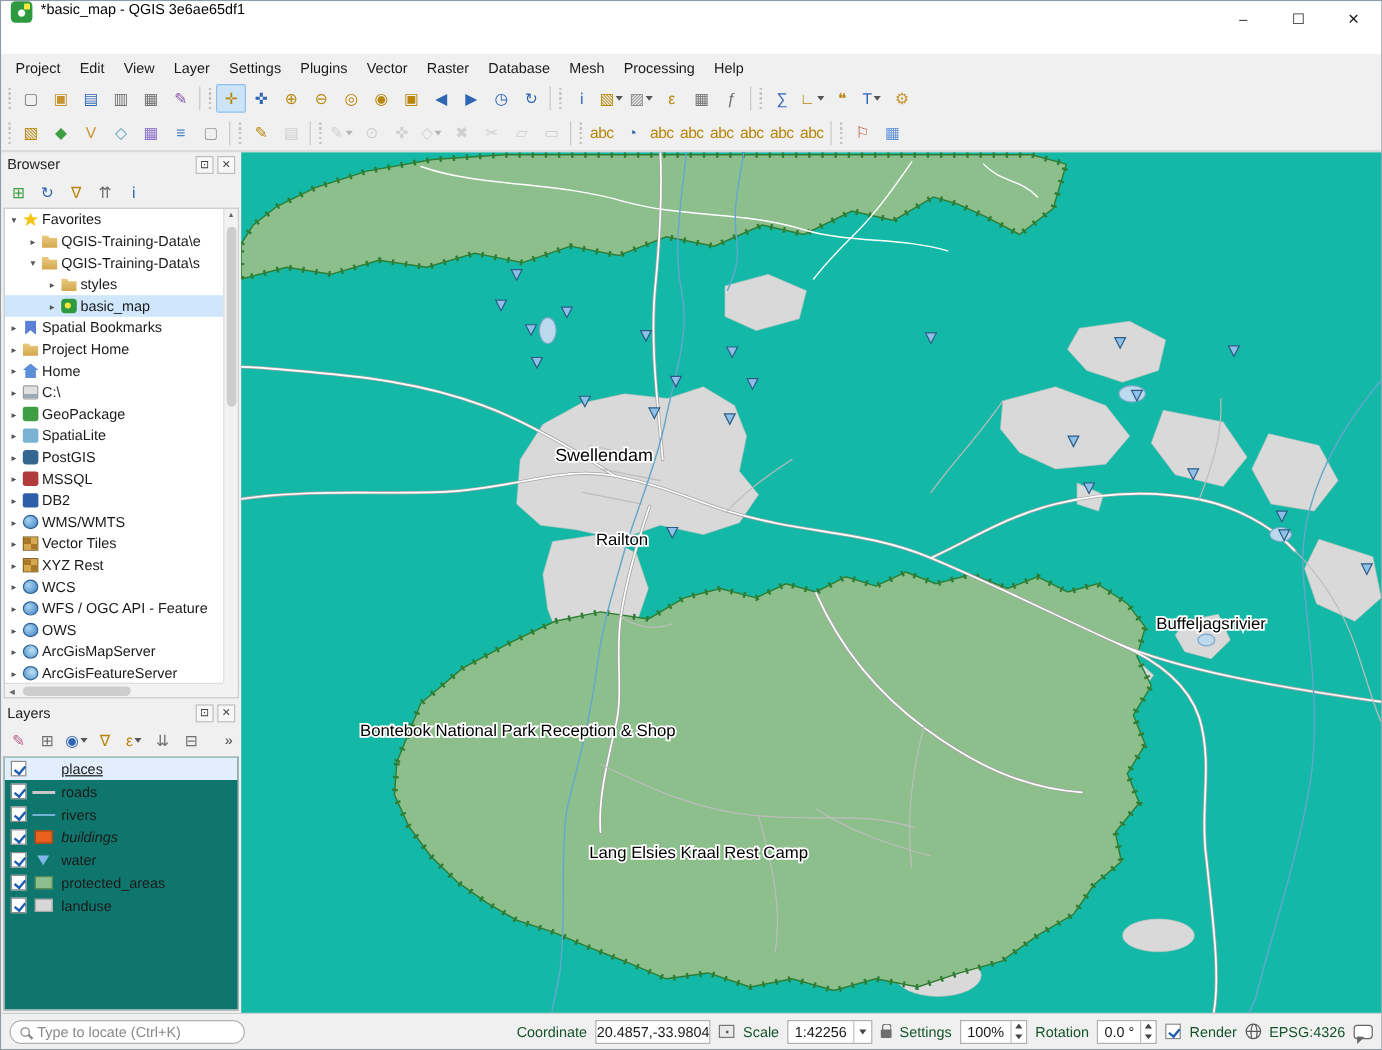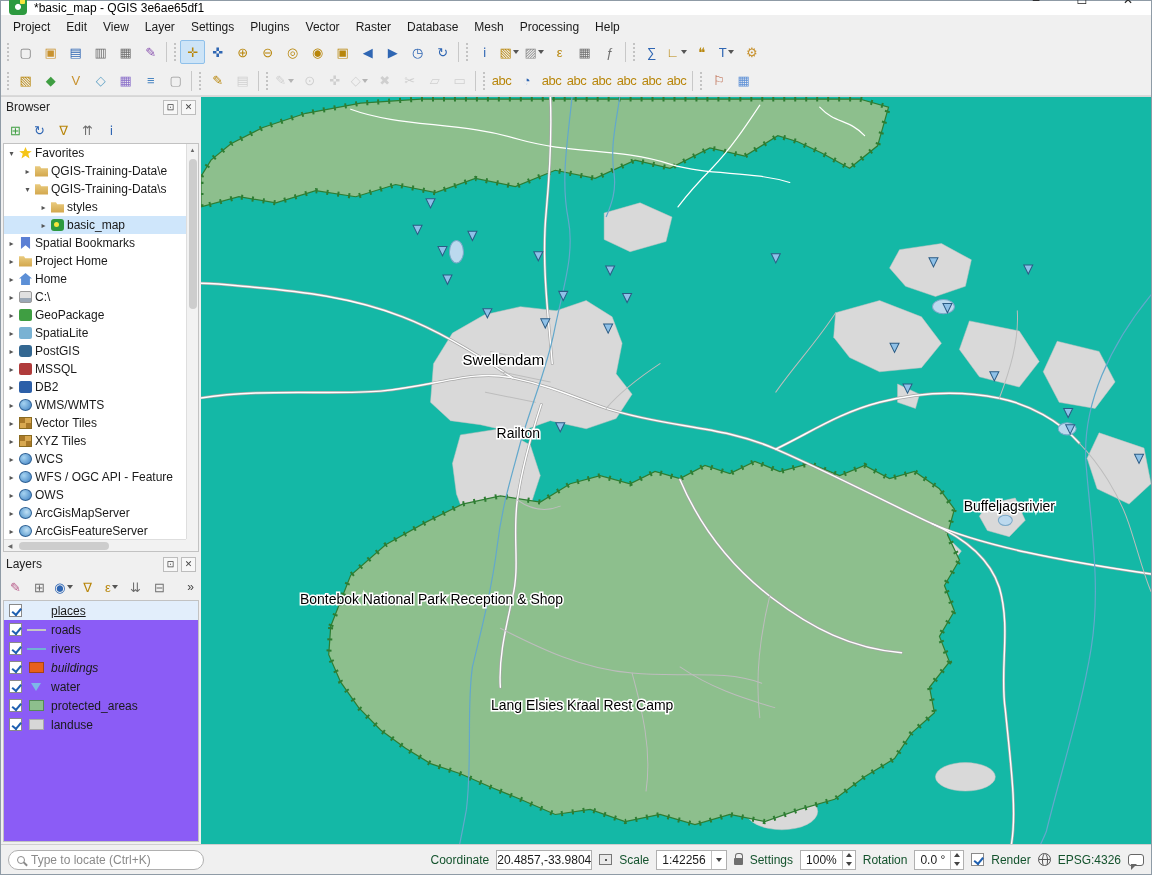--- a/index.html
+++ b/index.html
@@ -1,21 +1,21 @@
 <!DOCTYPE html>
 <html><head>
 <meta charset="utf-8">
 <style>
   html,body{margin:0;padding:0;width:1152px;height:875px;overflow:hidden;
     font-family:"Liberation Sans",sans-serif;font-size:12px;color:#1a1a1a;background:#f0f0f0;}
   *{box-sizing:border-box;}
   .window{width:1152px;height:875px;display:flex;flex-direction:column;border:1px solid #8f9ba6;}
 
   
-  .titlebar{height:14px;background:#ffffff;display:flex;align-items:flex-end;padding-left:8px;gap:7px;flex:none;}
+  .titlebar{height:44px;background:#ffffff;display:flex;align-items:flex-start;padding-left:8px;gap:7px;flex:none;}
   .app-icon{width:18px;height:18px;border-radius:4px;position:relative;flex:none;
     background:radial-gradient(circle at 50% 55%, #ffffff 0 2.5px, #2d9a3f 3.5px);}
   .app-icon::after{content:"";position:absolute;right:2px;top:2px;width:5px;height:5px;background:#f7e63c;border-radius:1px;}
   .title-text{font-size:12px;color:#000;}
   .win-controls{margin-left:auto;display:flex;height:30px;}
   .win-btn{width:46px;height:30px;display:flex;align-items:center;justify-content:center;font-size:12px;color:#222;}
 
   
   .menubar{height:23px;display:flex;align-items:center;padding:0 4px;background:#f0f0f0;flex:none;}
   .menu-item{padding:3px 8px;white-space:nowrap;}
@@ -76,21 +76,21 @@
   .tree-icon[data-icon="tiles"]{background:conic-gradient(#d8a850 0 25%,#a87828 0 50%,#d8a850 0 75%,#a87828 0);border:1px solid #8a6a20;}
   .tree-icon[data-icon="arcgis"]{background:radial-gradient(circle at 60% 40%,#bfe0f5,#4a90c8);border-radius:50%;border:1px solid #2c5f93;}
 
   .vscroll{position:absolute;top:0;right:0;width:12px;bottom:12px;background:#f2f2f2;border-left:1px solid #dedede;display:flex;flex-direction:column;align-items:center;}
   .hscroll{position:absolute;left:0;right:12px;bottom:0;height:12px;background:#f2f2f2;border-top:1px solid #dedede;display:flex;align-items:center;}
   .scroll-arrow{font-size:6px;color:#666;width:12px;height:12px;display:flex;align-items:center;justify-content:center;flex:none;}
   .vthumb{width:8px;height:150px;background:#cdcdcd;border-radius:4px;margin-top:3px;}
   .hthumb{height:8px;width:90px;background:#cdcdcd;border-radius:4px;margin-left:3px;}
   .scroll-corner{position:absolute;right:0;bottom:0;width:12px;height:12px;background:#f2f2f2;}
 
-  .layers-list{flex:1;background:#8b5cf6;border:1px solid #c2c2c2;margin:0 2px 2px 2px;overflow:hidden;min-height:0;}
+  .layers-list{flex:1;background:#0f766e;border:1px solid #c2c2c2;margin:0 2px 2px 2px;overflow:hidden;min-height:0;}
   .layer-row{height:19px;display:flex;align-items:center;gap:5px;padding-left:5px;white-space:nowrap;}
   .layer-row[data-selected="true"]{background:#e2eefb;}
   .chk{width:13px;height:13px;background:#fff;border:1px solid #8a8a8a;position:relative;flex:none;}
   .chk[data-checked="true"]::after{content:"";position:absolute;left:2px;top:2.5px;width:7px;height:3.5px;border-left:2px solid #1e5fb0;border-bottom:2px solid #1e5fb0;transform:rotate(-50deg);}
   .lsym{width:19px;height:12px;flex:none;}
   .lsym[data-symbol="line-gray"]{background:linear-gradient(transparent 42%,#c6c6c6 42% 62%,transparent 62%);}
   .lsym[data-symbol="line-blue"]{background:linear-gradient(transparent 45%,#71b1d4 45% 58%,transparent 58%);}
   .lsym[data-symbol="fill-orange"]{background:#e8601c;border:1px solid #a84414;width:15px;height:11px;margin:0 2px;}
   .lsym[data-symbol="fill-green"]{background:#8dbf8d;border:1px solid #558a55;width:15px;height:11px;margin:0 2px;}
   .lsym[data-symbol="fill-gray"]{background:#d7d7d7;border:1px solid #a8a8a8;width:15px;height:11px;margin:0 2px;}
@@ -511,21 +511,21 @@
 
               <div class="tree-row" data-level="0">
                 <span class="tree-arrow">▸</span>
                 <span class="tree-icon" data-icon="tiles"></span>
                 <span class="tree-label">Vector Tiles</span>
               </div>
 
               <div class="tree-row" data-level="0">
                 <span class="tree-arrow">▸</span>
                 <span class="tree-icon" data-icon="tiles"></span>
-                <span class="tree-label">XYZ Tiles</span>
+                <span class="tree-label">XYZ Rest</span>
               </div>
 
               <div class="tree-row" data-level="0">
                 <span class="tree-arrow">▸</span>
                 <span class="tree-icon" data-icon="globe"></span>
                 <span class="tree-label">WCS</span>
               </div>
 
               <div class="tree-row" data-level="0">
                 <span class="tree-arrow">▸</span>

